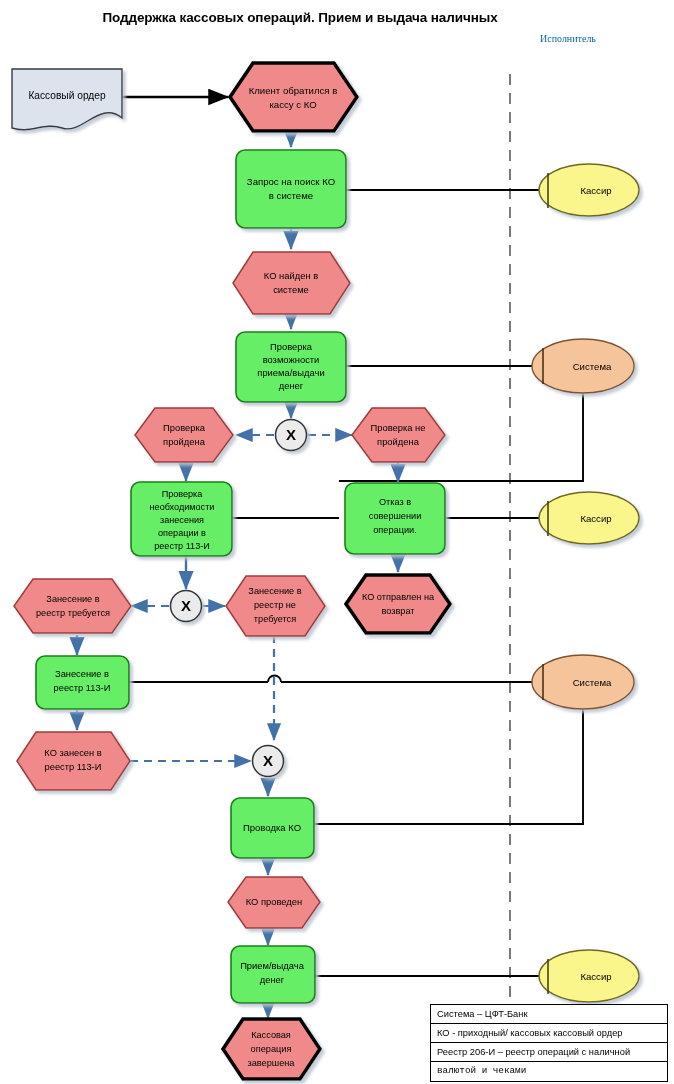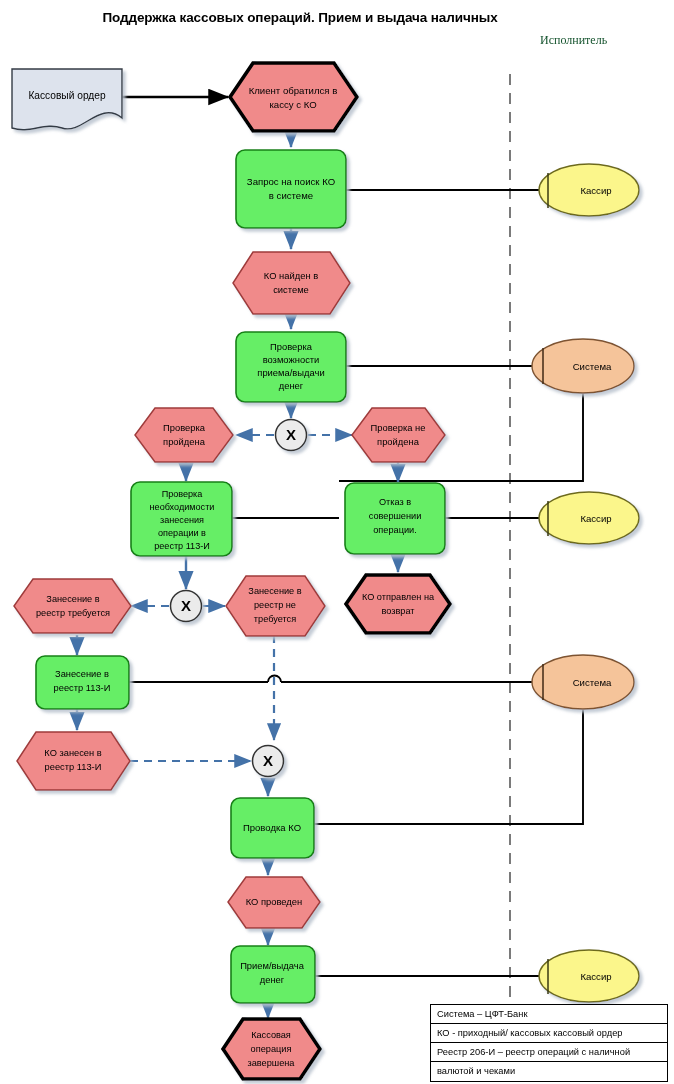--- a/index.html
+++ b/index.html
@@ -33,22 +33,22 @@
     font-weight: bold;
     color: #000000;
     line-height: 1.45;
     letter-spacing: -0.1px;
   }
   .lane-label {
     position: absolute;
     left: 540px;
     top: 33px;
     font-family: "Liberation Serif", serif;
-    font-size: 12px;
-    color: #14532d;
+    font-size: 10px;
+    color: #0369a1;
     white-space: nowrap;
   }
   .legend-box {
     position: absolute;
     left: 430px;
     top: 1004px;
     width: 238px;
     border: 1px solid #000;
     background: #ffffff;
     box-sizing: border-box;
@@ -58,21 +58,21 @@
     font-family: "Liberation Sans", sans-serif;
     font-size: 9.3px;
     color: #000;
     padding: 3.5px 4px 3.5px 6px;
     line-height: 1.15;
     box-sizing: border-box;
     height: 19px;
     white-space: nowrap;
     overflow: hidden;
   }
-  .legend-row:last-child { border-bottom: none; }
+  .legend-row:last-child { border-bottom: none; font-family: Liberation Mono, monospace; }
   .nodetext {
     font-family: "Liberation Sans", sans-serif;
     fill: #000000;
     text-anchor: middle;
     dominant-baseline: middle;
   }
 </style>
 </head>
 <body>
 

